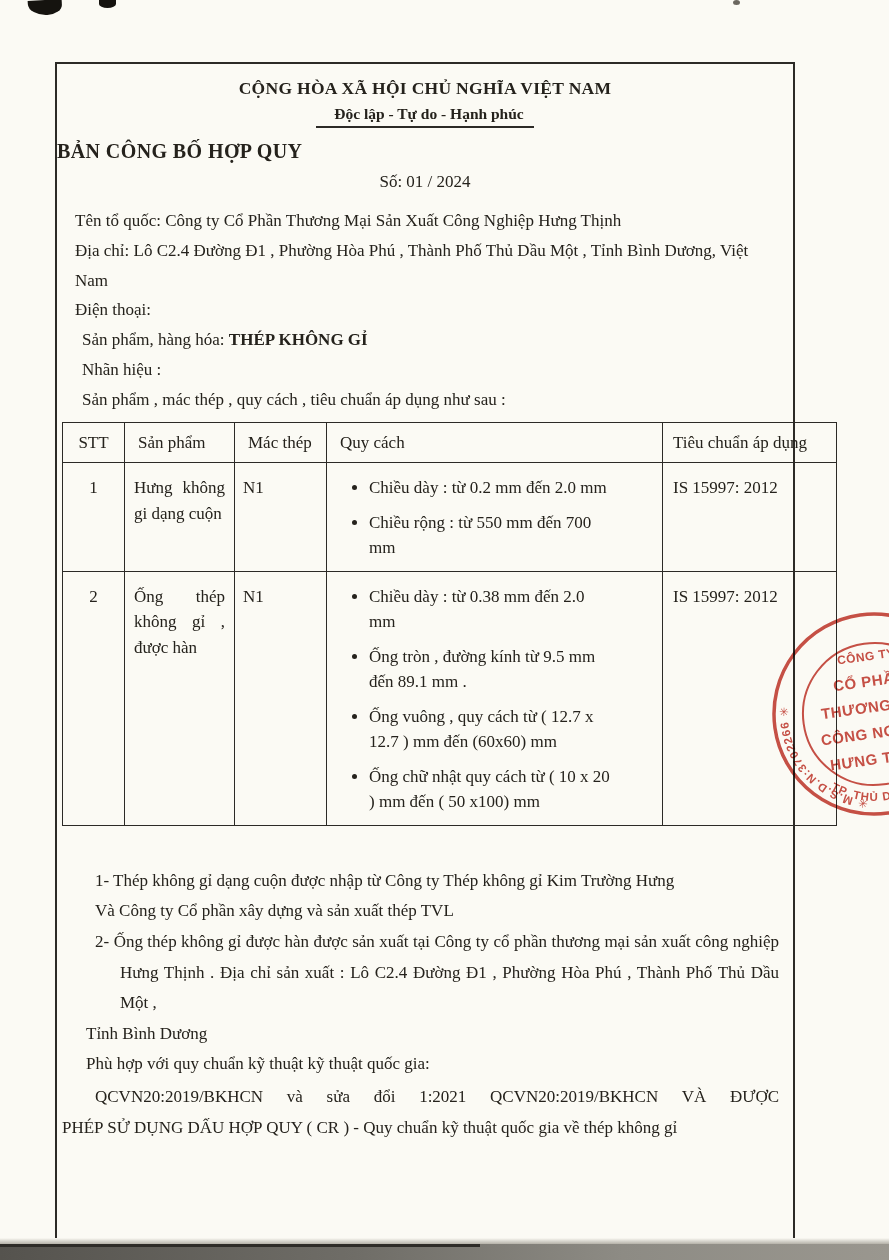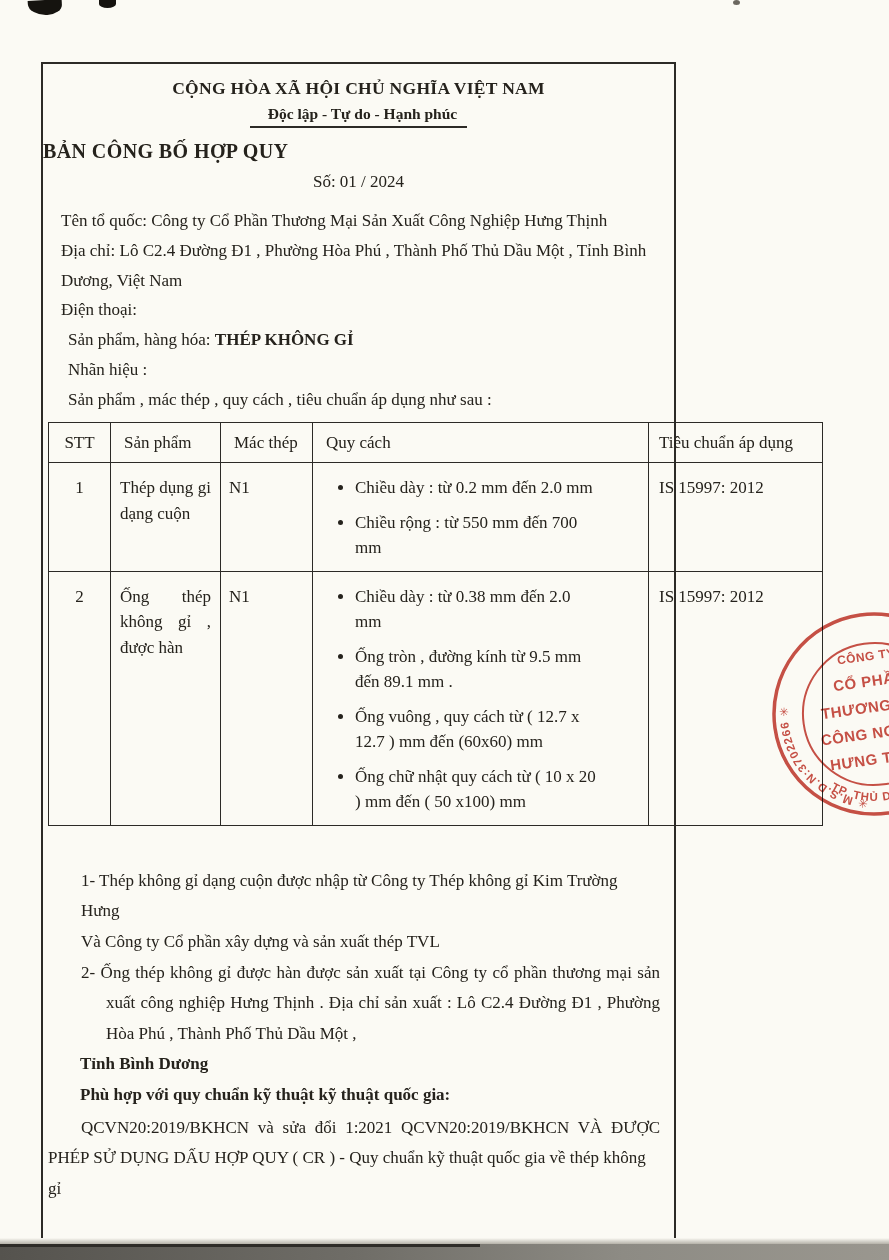--- a/index.html
+++ b/index.html
@@ -24,22 +24,22 @@
   .blob3 { position:absolute; left:733px; top:0; width:7px; height:5px;
            background:#6b675f; border-radius:50%; }
   .scan-bottom { position:absolute; left:0; bottom:0; width:889px; height:16px;
            background:linear-gradient(90deg,#55534e 0%,#6f6d67 40%,#8d8b84 70%,#9a978f 100%); }
   .scan-bottom::before { content:""; position:absolute; top:-6px; left:0; width:100%; height:6px;
            background:linear-gradient(#fbfaf4,#b5b2a9); }
   .band-line { position:absolute; bottom:13px; left:0; width:480px; height:3px; background:#2e2c28; }
 
   
   .frame {
-    position:absolute; left:41px; top:62px;
-    width:635px; height:1182px;
+    position:absolute; left:55px; top:62px;
+    width:740px; height:1182px;
     border:2px solid #2c2a26; border-bottom:none;
   }
 
   .nat-title { margin-top:14px; text-align:center; font-weight:bold;
                font-size:17.5px; letter-spacing:.3px; }
   .motto-wrap { text-align:center; margin-top:6px; }
   .motto { display:inline-block; font-weight:bold; font-size:15.5px;
            border-bottom:2px solid #2c2a26; padding:0 10px 3px 18px;text-align:right; }
   .doc-title { margin-top:12px; text-align:left; font-weight:bold;
                font-size:20px; letter-spacing:.4px; }
@@ -64,21 +64,21 @@
   td.c-qc { padding:12px 0 10px 0; }
   td.c-tc { padding-left:10px; }
   .qc-list { list-style:disc; padding-left:42px; padding-right:49px; }
   .qc-list li { margin-bottom:9px; }
   .qc-list li:last-child { margin-bottom:0; }
 
   .notes { margin:40px 14px 0 5px; font-size:17px; line-height:1.8; }
   .note-1 { margin-left:33px; }
   .note-1 span { display:block; }
   .note-2 { padding-left:58px; text-indent:-25px; text-align:justify; }
-  .note-3, .note-4 { margin-left:32px;font-weight:bold; }
+  .note-3, .note-4 { margin-left:24px; }
   .note-5 { margin-top:2px; }
   .n5-l1 { display:block; text-indent:33px; text-align:justify; text-align-last:justify; }
   .n5-l2 { display:block; }
 
   
   .stamp { position:absolute; left:768px; top:608px; width:212px; height:212px;
            transform:rotate(-8deg); mix-blend-mode:multiply; opacity:.92; }
   .stamp svg text { font-family:"Liberation Sans","DejaVu Sans",sans-serif;
                     font-weight:bold; fill:#c44238; }
   .ring-text { font-size:11.5px; letter-spacing:1px; }
@@ -126,21 +126,21 @@
           <th class="c-stt">STT</th>
           <th class="c-sp">Sản phẩm</th>
           <th class="c-mt">Mác thép</th>
           <th class="c-qc">Quy cách</th>
           <th class="c-tc">Tiêu chuẩn áp dụng</th>
         </tr>
       </thead>
       <tbody>
         <tr>
           <td class="c-stt">1</td>
-          <td class="c-sp">Thép dụng gi dạng cuộn</td>
+          <td class="c-sp">Hưng không gi dạng cuộn</td>
           <td class="c-mt">N1</td>
           <td class="c-qc">
             <ul class="qc-list">
               <li>Chiều dày : từ 0.2 mm đến 2.0 mm</li>
               <li>Chiều rộng : từ 550 mm đến 700 mm</li>
             </ul>
           </td>
           <td class="c-tc">IS 15997: 2012</td>
         </tr>
         <tr>

